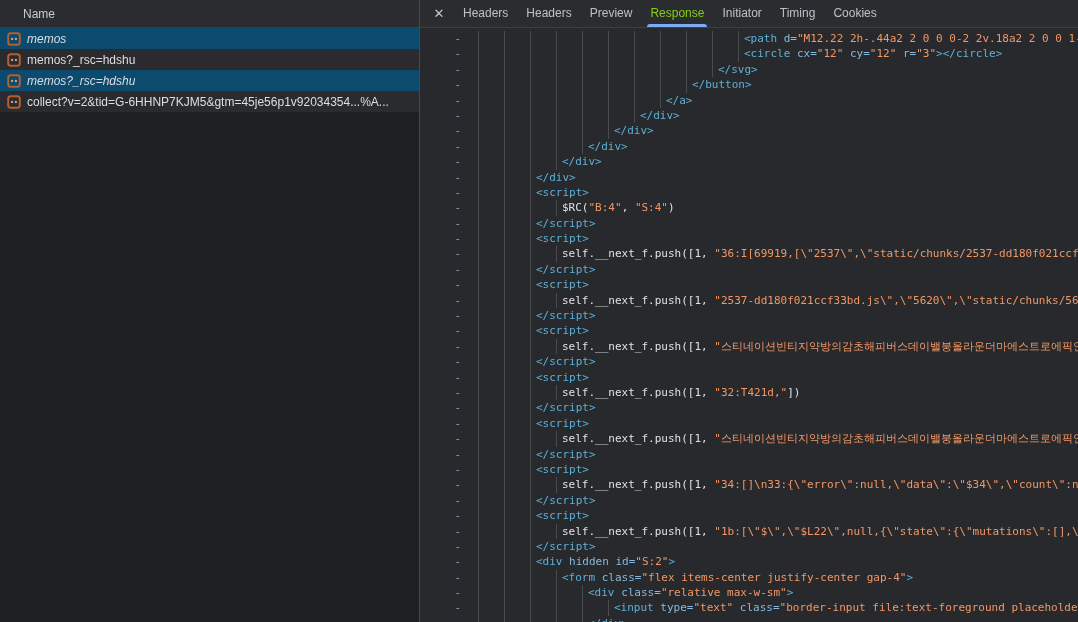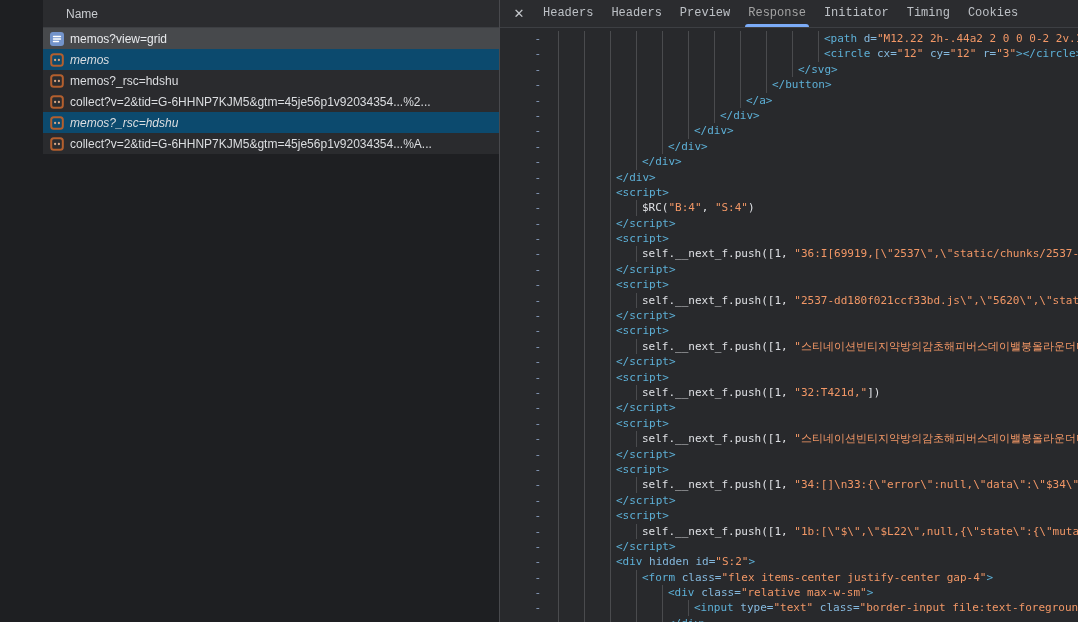--- a/index.html
+++ b/index.html
@@ -1,41 +1,41 @@
 <!DOCTYPE html>
 <html><head>
 <meta charset="utf-8">
 <style>
   html,body{margin:0;padding:0;width:1078px;height:622px;overflow:hidden;background:#1e1f22;
     font-family:"Liberation Sans",sans-serif;-webkit-font-smoothing:antialiased;}
   .app{position:relative;width:1078px;height:622px;display:flex;}
 
   
-  .netlist{width:500px;flex:none;display:flex;flex-direction:column;background:#1e1f22;
-    border-right:1px solid #48494d;box-sizing:border-box;padding-left:43px;}
+  .netlist{width:420px;flex:none;display:flex;flex-direction:column;background:#1e1f22;
+    border-right:1px solid #48494d;box-sizing:border-box;}
   .nl-head{height:28px;flex:none;line-height:28px;background:#2b2c2f;border-bottom:1px solid #3d3f43;
     color:#c9ccd0;font-size:12px;padding-left:23px;box-sizing:border-box;}
   .rows{flex:1;overflow:hidden;}
   .row{height:21px;display:flex;align-items:center;font-size:12px;color:#dcdee1;white-space:nowrap;overflow:hidden;}
   .row.light{background:#2a2b2e;}
   .row.dark{background:#0c4a6e;font-style:italic;}
   .row.sel{background:#47494c;color:#e8eaed;}
   .ric{width:14px;height:14px;flex:none;margin-left:7px;display:inline-block;}
   .ric svg{display:block;}
   .rlabel{margin-left:6px;overflow:hidden;text-overflow:ellipsis;}
 
   
   .detail{flex:1;display:flex;flex-direction:column;min-width:0;background:#28292c;}
   .tabbar{height:28px;flex:none;display:flex;align-items:stretch;background:#2b2c2f;
     border-bottom:1px solid #3d3f43;box-sizing:border-box;}
   .close{all:unset;width:30px;flex:none;text-align:center;line-height:27px;color:#c4c7cb;
     font-size:13px;cursor:pointer;margin-left:4px;}
-  .tabs{display:flex;align-items:center;font-family:Liberation Mono, monospace;}
+  .tabs{display:flex;align-items:center;}
   .tab{position:relative;padding:0 9px;line-height:27px;font-size:12px;color:#bdc1c6;cursor:pointer;}
-  .tab.active{color:#a3a3a3;}
+  .tab.active{color:#84cc16;}
   .tab.active::after{content:"";position:absolute;left:6px;right:6px;bottom:0;height:3px;
     background:#7cacf8;border-radius:3px 3px 0 0;}
 
   
   .code{flex:1;overflow:hidden;padding-top:3px;background:#28292c;
     font-family:"DejaVu Sans Mono",monospace;font-size:11px;line-height:15.4px;font-variant-ligatures:none;}
   .cl{display:flex;height:15.4px;white-space:pre;}
   .g{flex:none;width:41px;padding-right:17px;text-align:right;color:#8ba0c2;}
   .ig{flex:none;align-self:stretch;
     background:repeating-linear-gradient(to right,#4a4b4e 0 1px,transparent 1px 26px);}
@@ -47,58 +47,39 @@
 </style>
 </head>
 <body>
 
 <div class="app">
   <aside class="netlist">
     <div class="nl-head">
       <span>Name</span>
     </div>
     <div class="rows" id="rows">
-        <div class="row sel">
-          <span class="ric">
-            <svg width="14" height="14" viewBox="0 0 14 14">
-              <rect width="14" height="14" rx="3" fill="#7394cb"></rect>
-              <path d="M3.5 4.5h7M3.5 7h7M3.5 9.5h5" stroke="#ffffff" stroke-width="1.4" stroke-linecap="round"></path>
-            </svg>
-          </span>
-          <span class="rlabel">memos?view=grid</span>
-        </div>
         <div class="row dark">
           <span class="ric">
             <svg width="14" height="14" viewBox="0 0 14 14">
               <rect x="1.2" y="1.2" width="11.6" height="11.6" rx="2.6" fill="none" stroke="#b35f2e" stroke-width="2"></rect>
               <circle cx="5.1" cy="7" r="1.15" fill="#d9a886"></circle>
               <circle cx="8.9" cy="7" r="1.15" fill="#d9a886"></circle>
             </svg>
           </span>
           <span class="rlabel">memos</span>
         </div>
         <div class="row light">
           <span class="ric">
             <svg width="14" height="14" viewBox="0 0 14 14">
               <rect x="1.2" y="1.2" width="11.6" height="11.6" rx="2.6" fill="none" stroke="#b35f2e" stroke-width="2"></rect>
               <circle cx="5.1" cy="7" r="1.15" fill="#d9a886"></circle>
               <circle cx="8.9" cy="7" r="1.15" fill="#d9a886"></circle>
             </svg>
           </span>
           <span class="rlabel">memos?_rsc=hdshu</span>
-        </div>
-        <div class="row light">
-          <span class="ric">
-            <svg width="14" height="14" viewBox="0 0 14 14">
-              <rect x="1.2" y="1.2" width="11.6" height="11.6" rx="2.6" fill="none" stroke="#b35f2e" stroke-width="2"></rect>
-              <circle cx="5.1" cy="7" r="1.15" fill="#d9a886"></circle>
-              <circle cx="8.9" cy="7" r="1.15" fill="#d9a886"></circle>
-            </svg>
-          </span>
-          <span class="rlabel">collect?v=2&amp;tid=G-6HHNP7KJM5&amp;gtm=45je56p1v92034354...%2...</span>
         </div>
         <div class="row dark">
           <span class="ric">
             <svg width="14" height="14" viewBox="0 0 14 14">
               <rect x="1.2" y="1.2" width="11.6" height="11.6" rx="2.6" fill="none" stroke="#b35f2e" stroke-width="2"></rect>
               <circle cx="5.1" cy="7" r="1.15" fill="#d9a886"></circle>
               <circle cx="8.9" cy="7" r="1.15" fill="#d9a886"></circle>
             </svg>
           </span>
           <span class="rlabel">memos?_rsc=hdshu</span>

